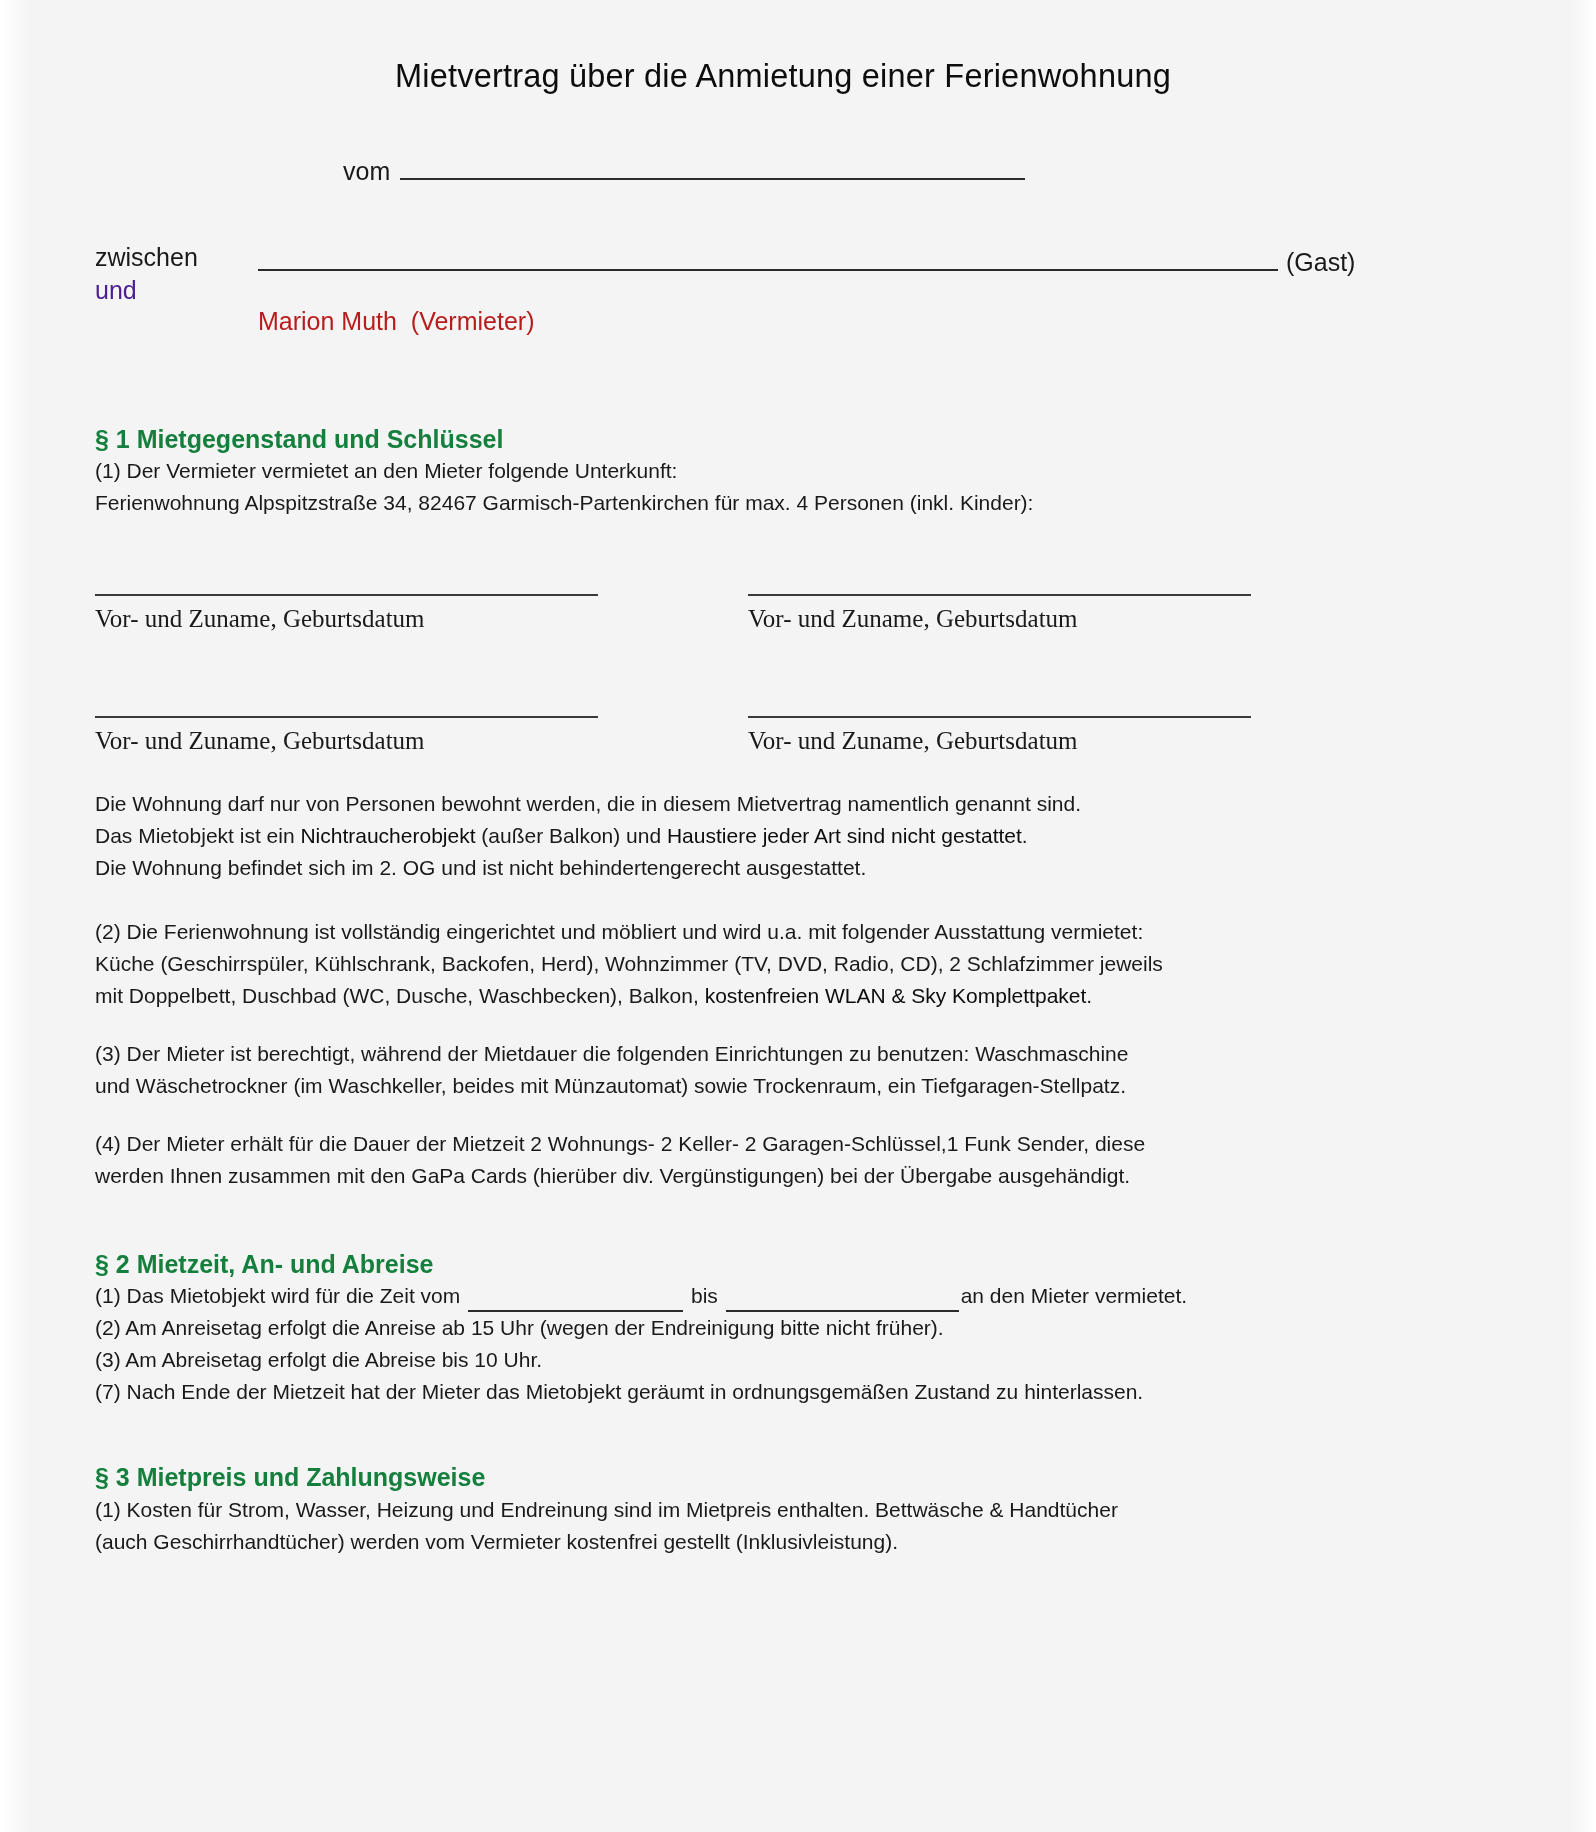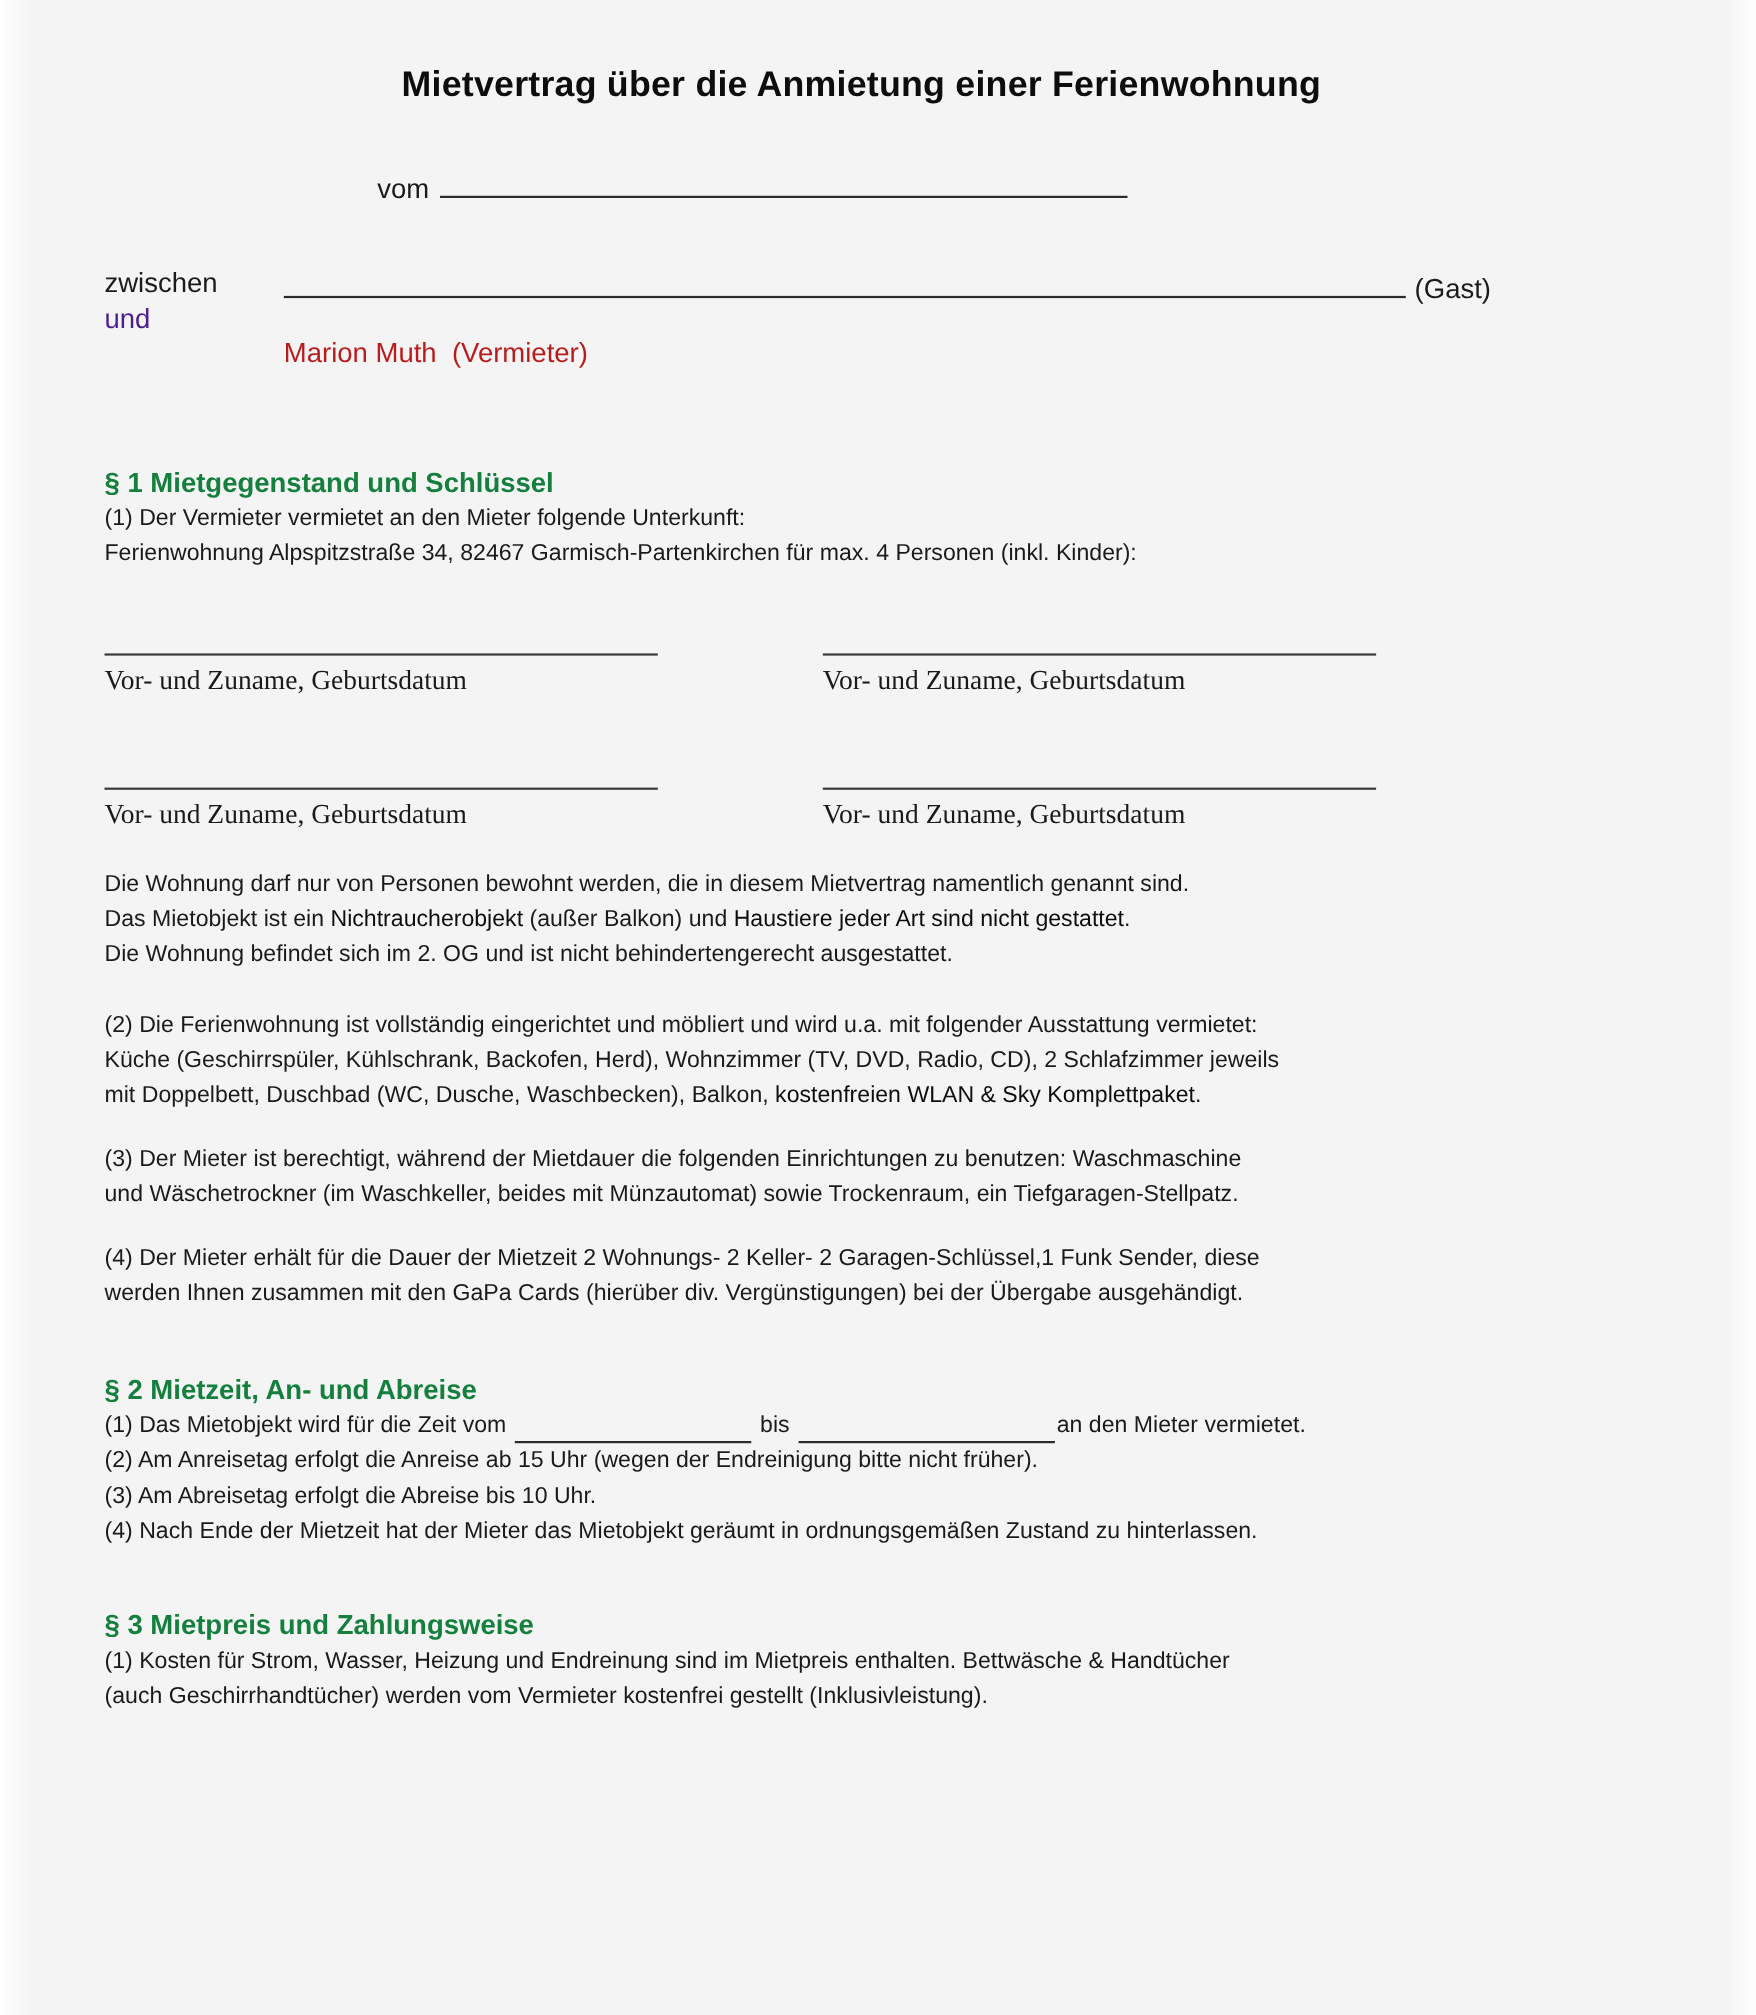--- a/index.html
+++ b/index.html
@@ -42,21 +42,21 @@
     width: 1290px;
     height: 100%;
   }
   .title {
     position: absolute;
     left: 0;
     top: 58px;
     width: 1290px;
     text-align: center;
     font-size: 32.5px;
-    font-weight: bold;
+    font-weight: normal;
     letter-spacing: 0.2px;
     color: #0d0d0d;
     white-space: nowrap;
   }
   .title-inner {
     display: inline-block;
     padding-left: 86px;
   }
 
   
@@ -245,21 +245,21 @@
       <div>(4) Der Mieter erhält für die Dauer der Mietzeit 2 Wohnungs- 2 Keller- 2 Garagen-Schlüssel,1 Funk Sender, diese</div>
       <div>werden Ihnen zusammen mit den GaPa Cards (hierüber div. Vergünstigungen) bei der Übergabe ausgehändigt.</div>
     </div>
 
     <div class="sec-head" style="top:1220px;">§ 2 Mietzeit, An- und Abreise</div>
 
     <div class="para" style="top:1280px;">
       <div><span>(1) Das Mietobjekt wird für die Zeit vom</span> <span class="inline-blank ib-1"></span> <span>bis</span> <span class="inline-blank ib-2"></span><span>an den Mieter vermietet.</span></div>
       <div>(2) Am Anreisetag erfolgt die Anreise ab 15 Uhr (wegen der Endreinigung bitte nicht früher).</div>
       <div>(3) Am Abreisetag erfolgt die Abreise bis 10 Uhr.</div>
-      <div>(4) Nach Ende der Mietzeit hat der Mieter das Mietobjekt geräumt in ordnungsgemäßen Zustand zu hinterlassen.</div>
+      <div>(7) Nach Ende der Mietzeit hat der Mieter das Mietobjekt geräumt in ordnungsgemäßen Zustand zu hinterlassen.</div>
     </div>
 
     <div class="sec-head" style="top:1433px;">§ 3 Mietpreis und Zahlungsweise</div>
 
     <div class="para" style="top:1494px;">
       <div>(1) Kosten für Strom, Wasser, Heizung und Endreinung sind im Mietpreis enthalten. Bettwäsche &amp; Handtücher</div>
       <div>(auch Geschirrhandtücher) werden vom Vermieter kostenfrei gestellt (Inklusivleistung).</div>
     </div>
 
   </div>

